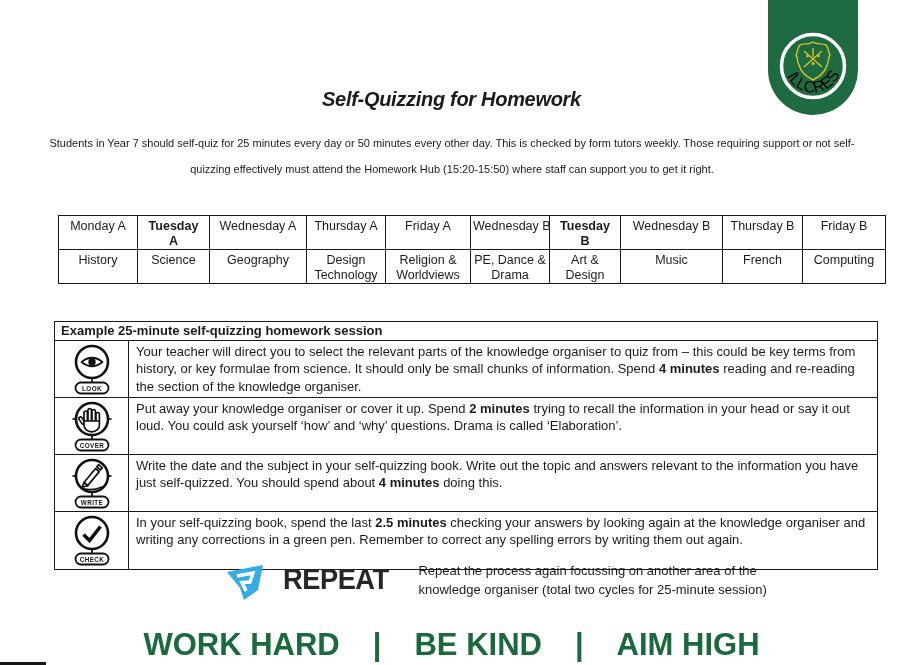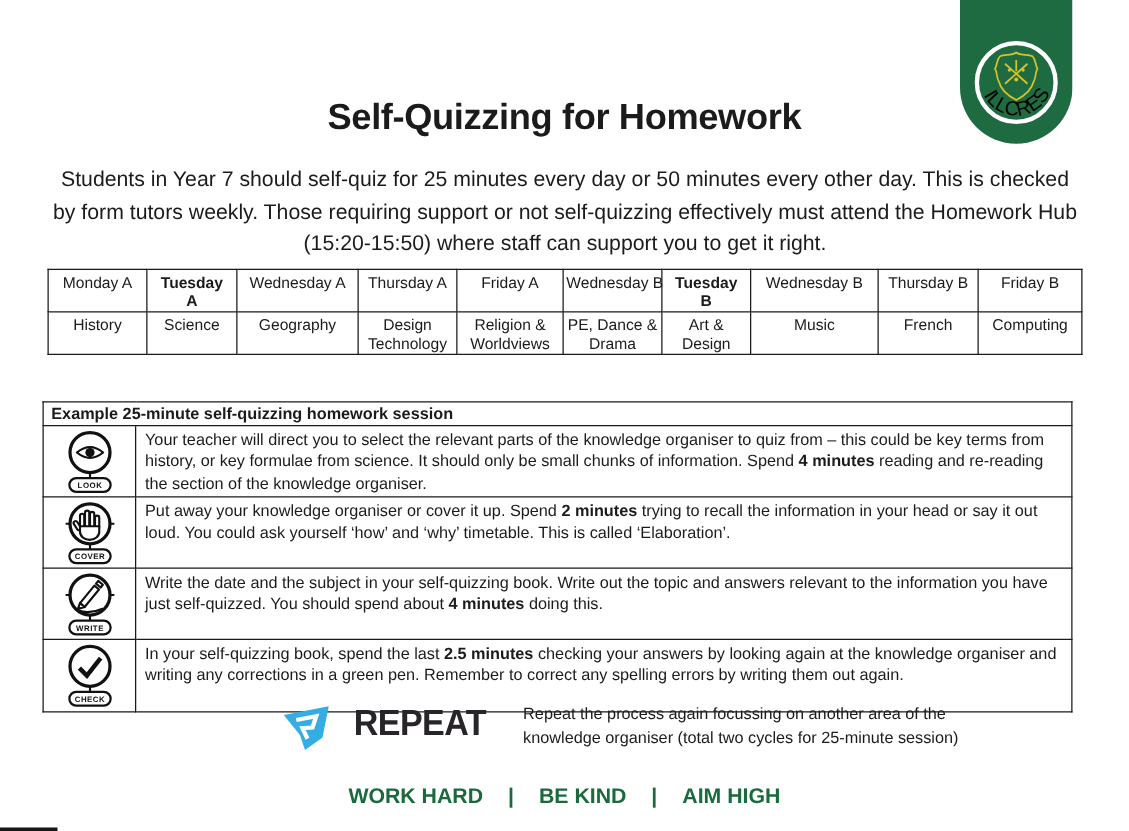--- a/index.html
+++ b/index.html
@@ -6,29 +6,29 @@
   body{font-family:"Liberation Sans", sans-serif; color:#1b1b1b;}
   .page{position:relative;width:903px;height:665px;background:#fff;overflow:hidden;}
 
   
   .ribbon{position:absolute;left:768px;top:0;width:90px;height:118px;}
   .ribbon-shape{fill:var(--green);}
   .ring{fill:none;stroke:#ffffff;stroke-width:3.5px;}
   .crest{fill:none;stroke:var(--gold);stroke-width:1.4px;stroke-linejoin:round;}
   .crest-dot{fill:var(--gold);stroke:none;}
 
-  .title{position:absolute;top:78px;left:0;width:100%;text-align:center;
-         font-size:29px;font-weight:bold;letter-spacing:-0.3px;}
+  .title{position:absolute;top:88px;left:0;width:100%;text-align:center;
+         font-size:20px;font-weight:bold;letter-spacing:-0.3px;font-style:italic;}
   .intro{position:absolute;top:131px;left:40px;width:824px;text-align:center;
-         font-size:17px;line-height:25.5px;}
+         font-size:11px;line-height:25.5px;}
   .subtitle{position:absolute;top:184px;left:0;width:100%;text-align:center;
          font-size:14.6px;font-weight:bold;}
 
   
-  table{border-collapse:collapse;table-layout:fixed;}
+  table{border-collapse:collapse;table-layout:fixed;margin-left:20px;}
   .timetable{position:absolute;left:38px;top:215px;width:827px;font-size:12.5px;}
   .timetable td{border:1.5px solid #1a1a1a;text-align:center;vertical-align:top;
                 padding:3px 2px 0 2px;line-height:15px;}
   .timetable tr.days td{height:29px;}
   .timetable tr.subjects td{height:30px;}
   .nowrap{white-space:nowrap;}
   .constrain{display:inline-block;max-width:4.3em;font-weight:bold;}
 
   
   .session{position:absolute;left:34px;top:321px;width:824px;font-size:13px;}
@@ -52,21 +52,21 @@
   .repeat{position:absolute;left:226px;top:560px;display:flex;align-items:flex-start;gap:19px;}
   .repeat-mark{flex:0 0 auto;margin-top:3px;}
   .repeat-mark .blue{fill:var(--blue);}
   .repeat-mark .cut{fill:none;stroke:#ffffff;stroke-width:3.4px;stroke-linejoin:miter;}
   .wordmark{font-size:29px;font-weight:bold;color:#28252a;letter-spacing:-0.5px;
             transform:scaleX(.94);transform-origin:left top;line-height:38px;}
   .repeat-desc{font-size:13px;line-height:18.5px;width:376px;margin-top:2px;margin-left:4px;}
 
   
   .motto{position:absolute;top:627px;left:0;width:100%;display:flex;justify-content:center;
-         align-items:center;gap:20px;font-size:17px;font-weight:bold;color:var(--green2);}
+         align-items:center;gap:33px;font-size:31px;font-weight:bold;color:var(--green2);}
   .edge-mark{position:absolute;left:0;top:662px;width:46px;height:3px;background:#161616;}
   b{font-weight:bold;}
 </style>
 </head>
 <body>
 
 <div class="page">
 
   <svg class="ribbon" viewBox="0 0 90 118">
     <path class="ribbon-shape" d="M0,0 H90 V70 A45,45 0 0 1 0,70 Z"></path>
@@ -164,21 +164,21 @@
             <rect x="22" y="9.5" width="3.4" height="13" rx="1.7"></rect>
             <rect x="26" y="12.5" width="3.4" height="10" rx="1.7"></rect>
             <rect x="10.2" y="16.5" width="3.2" height="8" rx="1.6" transform="rotate(-33 11.8 20.5)"></rect>
             <path d="M14,21 h15.4 v4.3 a7.7,6.6 0 0 1 -15.4,0 z"></path>
           </g>
           <line class="tick" x1="22" y1="35.2" x2="22" y2="39.5"></line>
           <rect class="pill" x="5.5" y="39.5" width="33" height="11" rx="5.5"></rect>
           <text x="22" y="47.6" text-anchor="middle">COVER</text>
         </svg>
       </td>
-      <td class="text-cell"><span>Put away your knowledge organiser or cover it up. Spend </span><b>2 minutes</b><span> trying to recall the information in your head or say it out loud. You could ask yourself ‘how’ and ‘why’ timetable. This is called ‘Elaboration’.</span></td>
+      <td class="text-cell"><span>Put away your knowledge organiser or cover it up. Spend </span><b>2 minutes</b><span> trying to recall the information in your head or say it out loud. You could ask yourself ‘how’ and ‘why’ questions. Drama is called ‘Elaboration’.</span></td>
     </tr>
 
     <tr class="r3">
       <td class="icon-cell">
         <svg class="icon-svg" width="44" height="54" viewBox="0 0 44 54">
           <line class="tick" x1="2.5" y1="19" x2="6" y2="19"></line>
           <line class="tick" x1="38" y1="19" x2="41.5" y2="19"></line>
           <circle class="c" cx="22" cy="19" r="16"></circle>
           <g class="g">
             <path d="M14,25.5 L25.5,11.5 L29.2,14.6 L17.7,28.6 z"></path>

